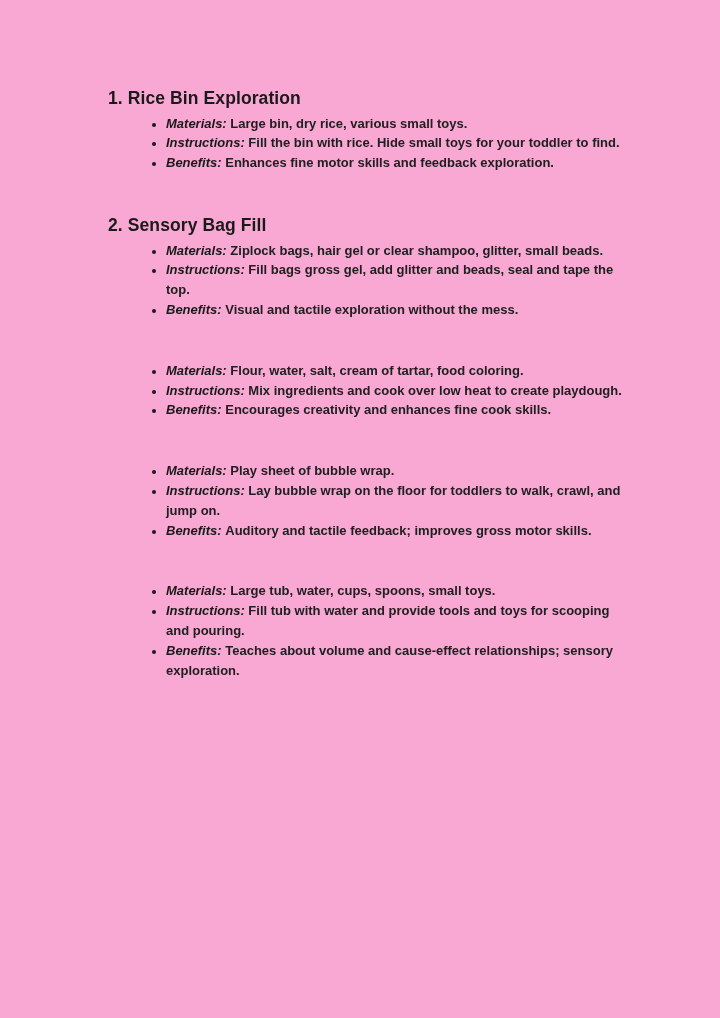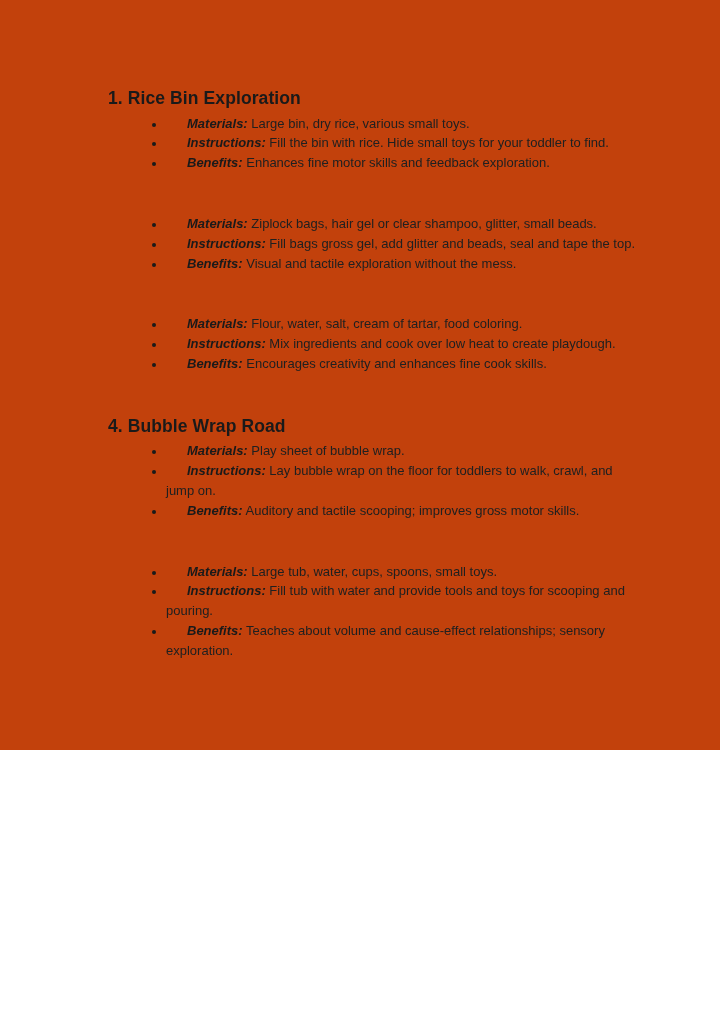--- a/index.html
+++ b/index.html
@@ -3,22 +3,22 @@
 <meta charset="utf-8">
 <style>
   html, body {
     margin: 0;
     padding: 0;
     background: #ffffff;
   }
   .page {
     position: relative;
     width: 720px;
-    height: 750px;
-    background: #c2410c;
+    height: 1018px;
+    background: #f9a8d4;
     box-sizing: border-box;
     padding: 87px 84px 40px 108px;
     font-family: "Liberation Sans", "DejaVu Sans", sans-serif;
     color: #202020;
     overflow: hidden;
   }
   .activity-section {
     margin: 0 0 41px 0;
   }
   .activity-title {
@@ -42,62 +42,62 @@
     padding: 0;
   }
   ul.bullet-list li::marker {
     color: #1a1a1a;
     font-size: 12px;
   }
   .bullet-label {
     font-weight: 700;
     font-style: italic;
     color: #1a1a1a;
-    margin-left: 21px;
   }
   .bullet-text {
     color: #202020;
+    font-weight: bold;
   }
 </style>
 </head>
 <body>
 
 <div class="page">
 
   <section class="activity-section">
     <h2 class="activity-title">1. Rice Bin Exploration</h2>
     <ul class="bullet-list">
       <li><span class="bullet-label">Materials:</span> <span class="bullet-text">Large bin, dry rice, various small toys.</span></li>
       <li><span class="bullet-label">Instructions:</span> <span class="bullet-text">Fill the bin with rice. Hide small toys for your toddler to find.</span></li>
       <li><span class="bullet-label">Benefits:</span> <span class="bullet-text">Enhances fine motor skills and feedback exploration.</span></li>
     </ul>
   </section>
 
   <section class="activity-section">
+    <h2 class="activity-title">2. Sensory Bag Fill</h2>
     <ul class="bullet-list">
       <li><span class="bullet-label">Materials:</span> <span class="bullet-text">Ziplock bags, hair gel or clear shampoo, glitter, small beads.</span></li>
       <li><span class="bullet-label">Instructions:</span> <span class="bullet-text">Fill bags gross gel, add glitter and beads, seal and tape the top.</span></li>
       <li><span class="bullet-label">Benefits:</span> <span class="bullet-text">Visual and tactile exploration without the mess.</span></li>
     </ul>
   </section>
 
   <section class="activity-section">
     <ul class="bullet-list">
       <li><span class="bullet-label">Materials:</span> <span class="bullet-text">Flour, water, salt, cream of tartar, food coloring.</span></li>
       <li><span class="bullet-label">Instructions:</span> <span class="bullet-text">Mix ingredients and cook over low heat to create playdough.</span></li>
       <li><span class="bullet-label">Benefits:</span> <span class="bullet-text">Encourages creativity and enhances fine cook skills.</span></li>
     </ul>
   </section>
 
   <section class="activity-section">
-    <h2 class="activity-title">4. Bubble Wrap Road</h2>
     <ul class="bullet-list">
       <li><span class="bullet-label">Materials:</span> <span class="bullet-text">Play sheet of bubble wrap.</span></li>
       <li><span class="bullet-label">Instructions:</span> <span class="bullet-text">Lay bubble wrap on the floor for toddlers to walk, crawl, and jump on.</span></li>
-      <li><span class="bullet-label">Benefits:</span> <span class="bullet-text">Auditory and tactile scooping; improves gross motor skills.</span></li>
+      <li><span class="bullet-label">Benefits:</span> <span class="bullet-text">Auditory and tactile feedback; improves gross motor skills.</span></li>
     </ul>
   </section>
 
   <section class="activity-section">
     <ul class="bullet-list">
       <li><span class="bullet-label">Materials:</span> <span class="bullet-text">Large tub, water, cups, spoons, small toys.</span></li>
       <li><span class="bullet-label">Instructions:</span> <span class="bullet-text">Fill tub with water and provide tools and toys for scooping and pouring.</span></li>
       <li><span class="bullet-label">Benefits:</span> <span class="bullet-text">Teaches about volume and cause-effect relationships; sensory exploration.</span></li>
     </ul>
   </section>

